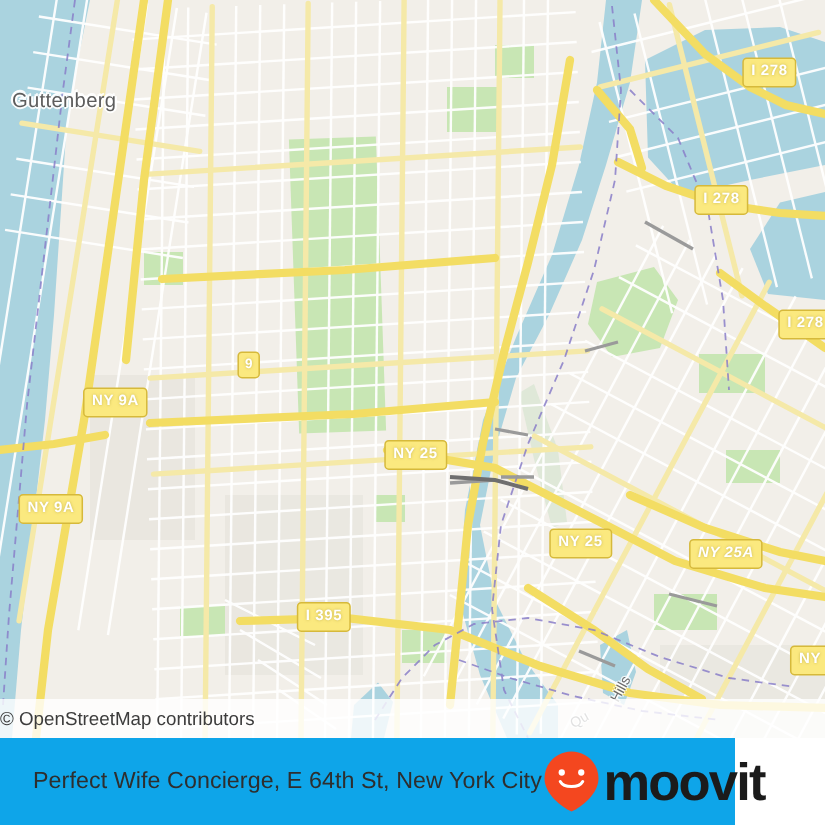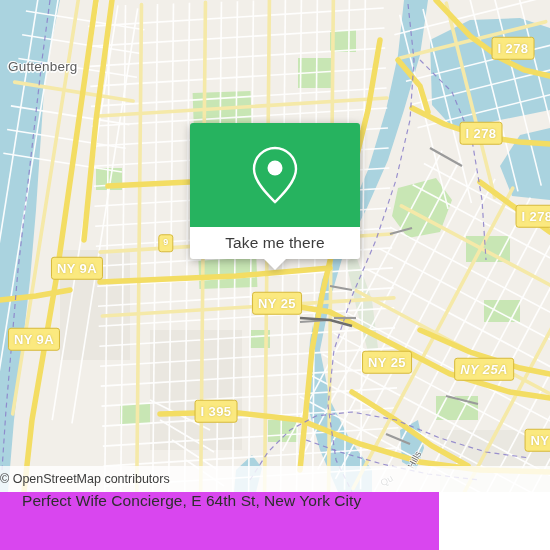--- a/index.html
+++ b/index.html
@@ -51,21 +51,21 @@
   }
 
   
   .shield {
     position: absolute;
     box-sizing: border-box;
     background: #fbe97f;
     border: 1.6px solid #d6b93b;
     border-radius: 3px;
     color: #ffffff;
-    font-size: 13px;
+    font-size: 10px;
     font-weight: bold;
     letter-spacing: .4px;
     line-height: 1;
     padding: 3.5px 5px 4px 5px;
     white-space: nowrap;
     text-shadow: 0 0 2px rgba(160,140,40,.55);
     transform: translate(-50%, -50%);
   }
   .shield.small {
     font-size: 9px;
@@ -139,25 +139,25 @@
   #attribution span {
     font-size: 12.5px;
     color: #3c3c3c;
   }
 
   
   #footer {
     position: absolute;
     left: 0;
     top: 492px;
-    width: 439px;
+    width: 490px;
     height: 58px;
-    background: #d946ef;
+    background: #0ea5e9;
     display: flex;
-    align-items: flex-start;
+    align-items: center;
     justify-content: space-between;
     padding: 0 18px 0 22px;
     box-sizing: border-box;
   }
   #footer-title {
     font-size: 15.5px;
     color: #2e2e2e;
     letter-spacing: .05px;
     white-space: nowrap;
   }
@@ -427,35 +427,32 @@
     <div class="shield small" style="left:166px; top:243px;">9</div>
     <div class="shield" style="left:277px; top:303px;">NY 25</div>
     <div class="shield" style="left:387px; top:362px;">NY 25</div>
     <div class="shield" style="left:484px; top:369px;font-style:italic;">NY 25A</div>
     <div class="shield" style="left:216px; top:411px;">I 395</div>
     <div class="shield" style="left:540px; top:440px;">NY</div>
 
     <div class="road-name" style="left:410px; top:462px; transform:rotate(-62deg);">Hills</div>
     <div class="road-name" style="left:381px; top:478px; transform:rotate(-30deg);">Qu</div>
 
-    <div id="popup">
-      <div class="popup-head">
-        <svg width="52" height="62" viewBox="0 0 52 62">
-          <path d="M26 4 C14.4 4 5 13.4 5 25 C5 38 20 52 26 58 C32 52 47 38 47 25 C47 13.4 37.6 4 26 4 Z" fill="none" stroke="#ffffff" stroke-width="2.4"></path>
-          <circle cx="26" cy="24" r="7.5" fill="#ffffff"></circle>
-        </svg>
-      </div>
-      <div class="popup-foot">
-        <span>Take me there</span>
-      </div>
-      <div class="popup-tail"></div>
-    </div>
 
     <div id="attribution">
       <span>© OpenStreetMap contributors</span>
     </div>
   </div>
 
   <div id="footer">
     <div id="footer-title">Perfect Wife Concierge, E 64th St, New York City</div>
+    <div id="brand">
+      <svg width="40" height="42" viewBox="0 0 40 42">
+        <path d="M20 1 C10 1 2 9 2 19 C2 29 13 38 20 41 C27 38 38 29 38 19 C38 9 30 1 20 1 Z" fill="#f4471f"></path>
+        <circle cx="13.5" cy="15" r="2.1" fill="#ffffff"></circle>
+        <circle cx="26.5" cy="15" r="2.1" fill="#ffffff"></circle>
+        <path d="M12.5 21 C15 25.5 25 25.5 27.5 21" fill="none" stroke="#ffffff" stroke-width="2" stroke-linecap="round"></path>
+      </svg>
+      <div id="brand-word">moovit</div>
+    </div>
   </div>
 
 </div>
 
 </body></html>

